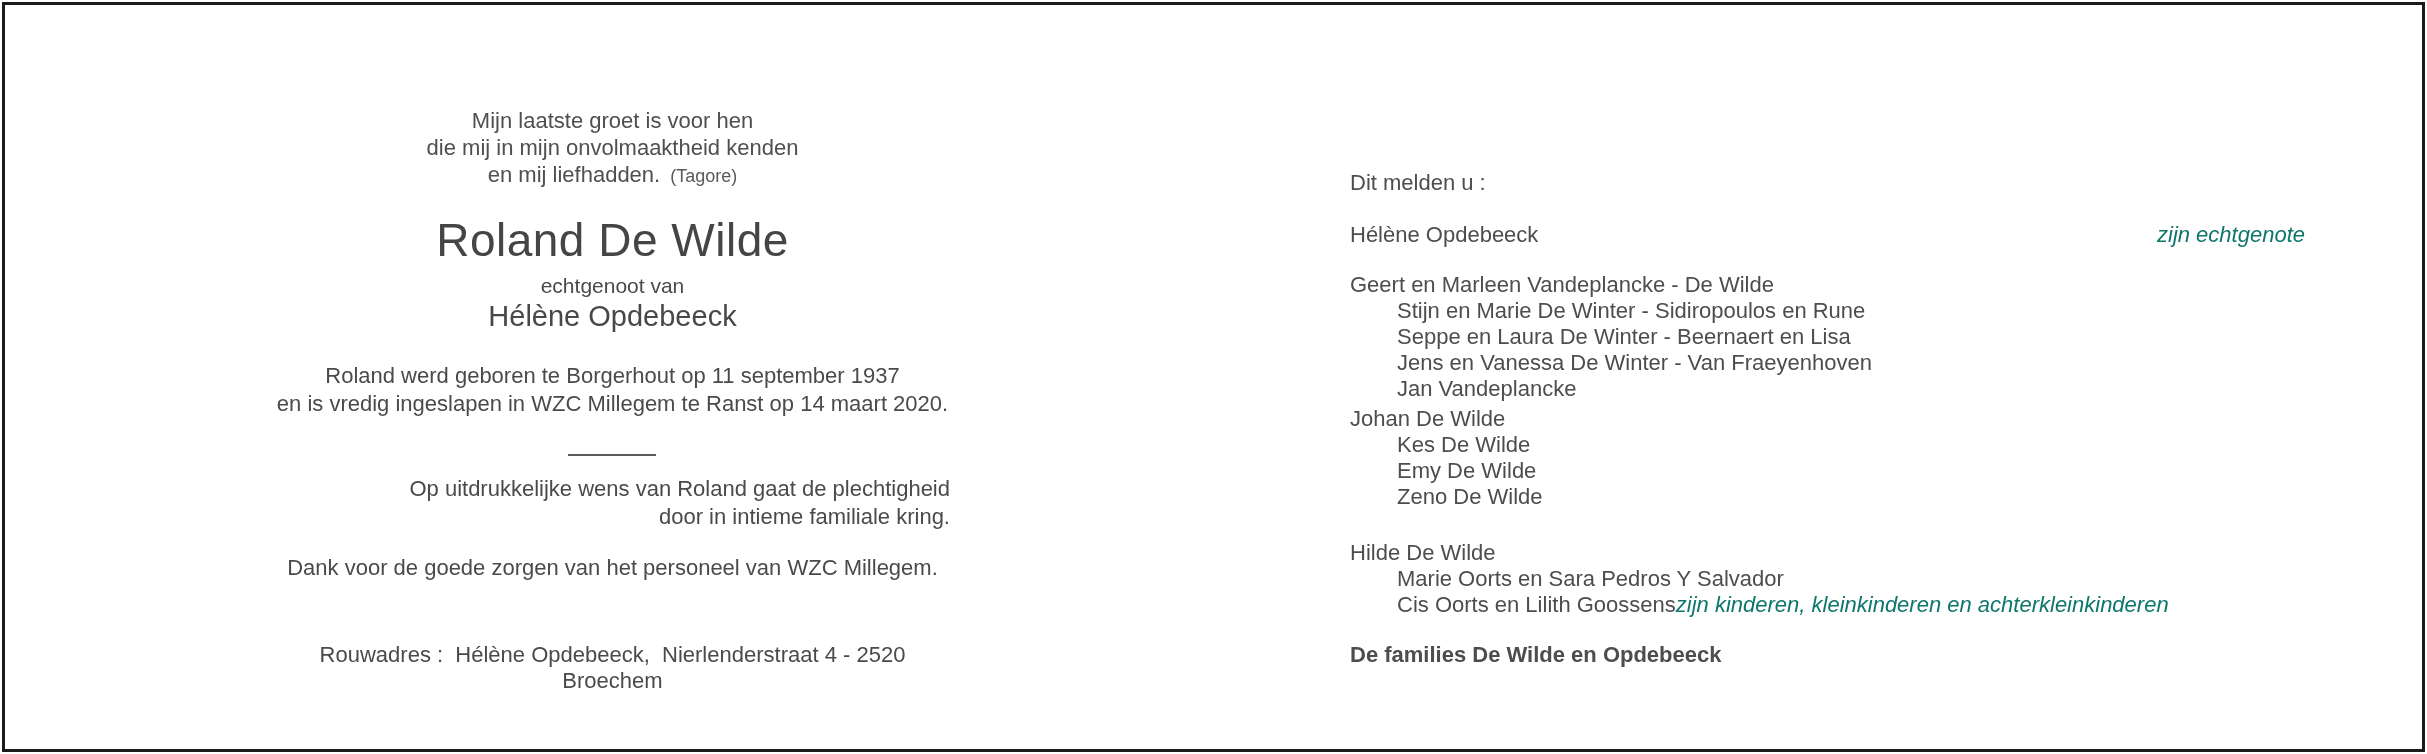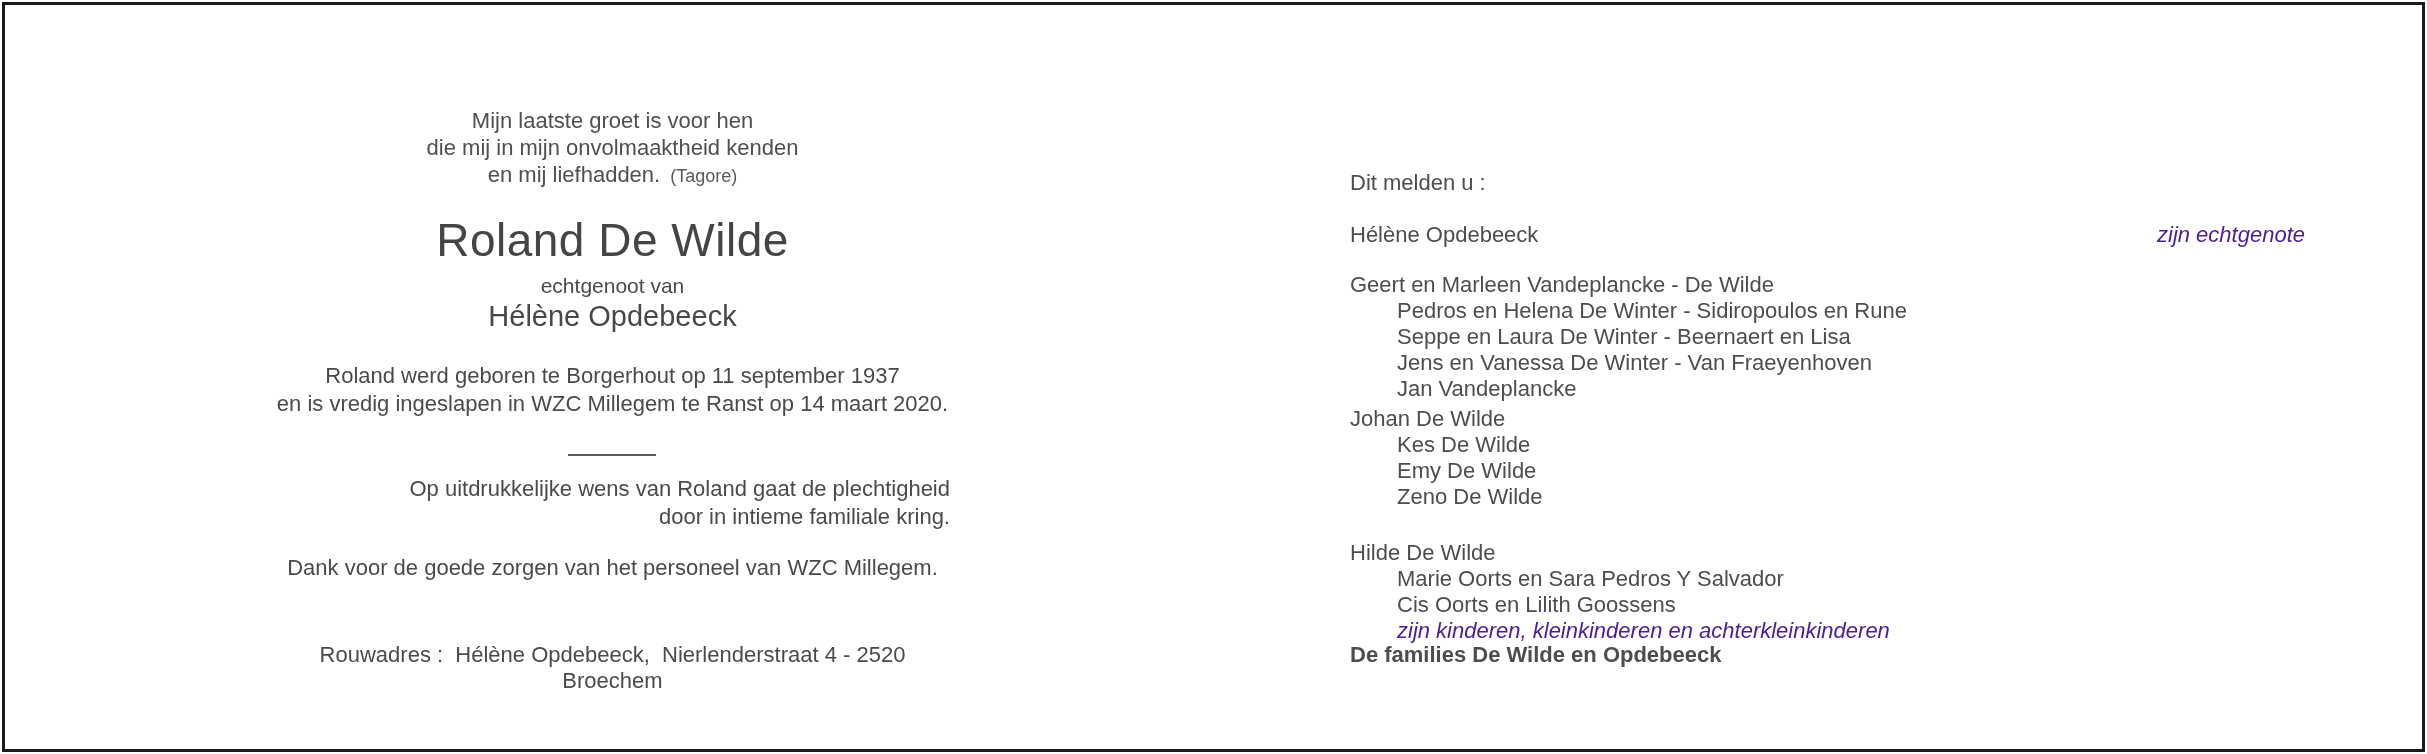--- a/index.html
+++ b/index.html
@@ -103,27 +103,26 @@
     width: 955px;
     line-height: 26px;
   }
   .family-group { line-height: 26px; }
   .group-1 { top: 267px; }
   .group-2 { top: 401px; }
   .group-3 { top: 535px; }
   .family-child { padding-left: 47px; }
   .child-row-flex {
     display: flex;
-    justify-content: space-between;
+    justify-content: flex-start;
     align-items: baseline;
-    flex-direction: column;
   }
   .role-italic {
     font-style: italic;
-    color: #4c1d95;
+    color: #0f766e;
     white-space: nowrap;
   }
   .families-closing { top: 637px; line-height: 26px; font-weight: bold; }
 </style>
 </head>
 <body>
 
 <div class="card">
 
   <div class="left-col quote abs">
@@ -158,21 +157,21 @@
 
   <div class="right-col announce-label abs">Dit melden u :</div>
 
   <div class="right-col spouse-row abs">
     <span>Hélène Opdebeeck</span>
     <span class="role-italic">zijn echtgenote</span>
   </div>
 
   <div class="right-col family-group group-1 abs">
     <div>Geert en Marleen Vandeplancke - De Wilde</div>
-    <div class="family-child">Pedros en Helena De Winter - Sidiropoulos en Rune</div>
+    <div class="family-child">Stijn en Marie De Winter - Sidiropoulos en Rune</div>
     <div class="family-child">Seppe en Laura De Winter - Beernaert en Lisa</div>
     <div class="family-child">Jens en Vanessa De Winter - Van Fraeyenhoven</div>
     <div class="family-child">Jan Vandeplancke</div>
   </div>
 
   <div class="right-col family-group group-2 abs">
     <div>Johan De Wilde</div>
     <div class="family-child">Kes De Wilde</div>
     <div class="family-child">Emy De Wilde</div>
     <div class="family-child">Zeno De Wilde</div>

